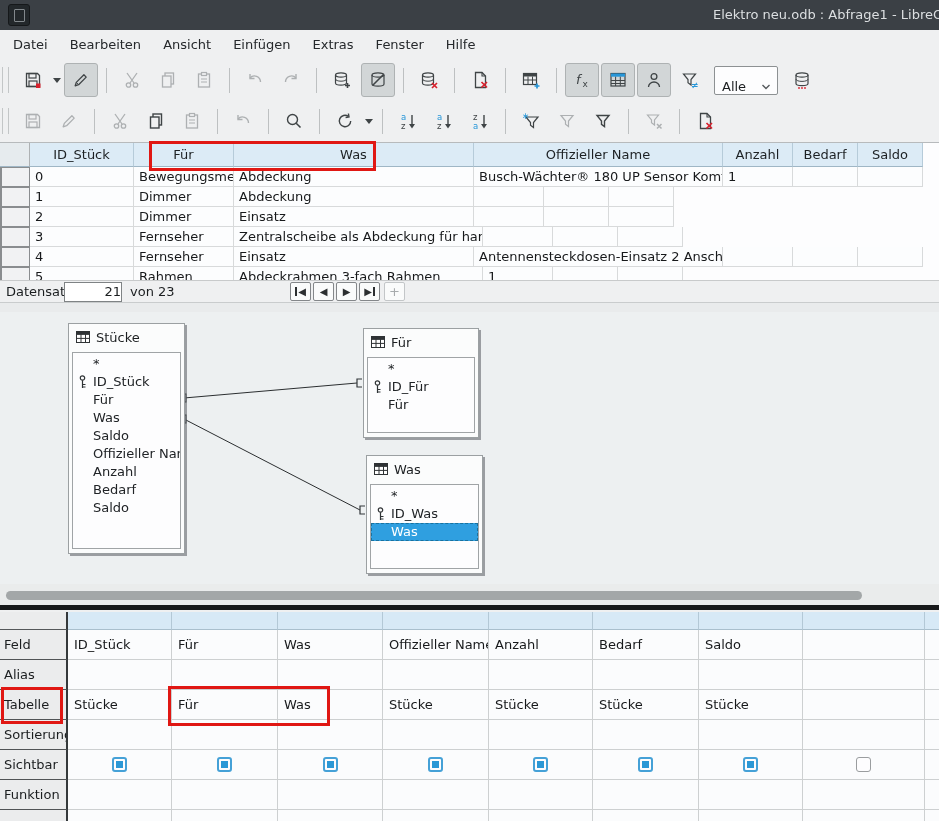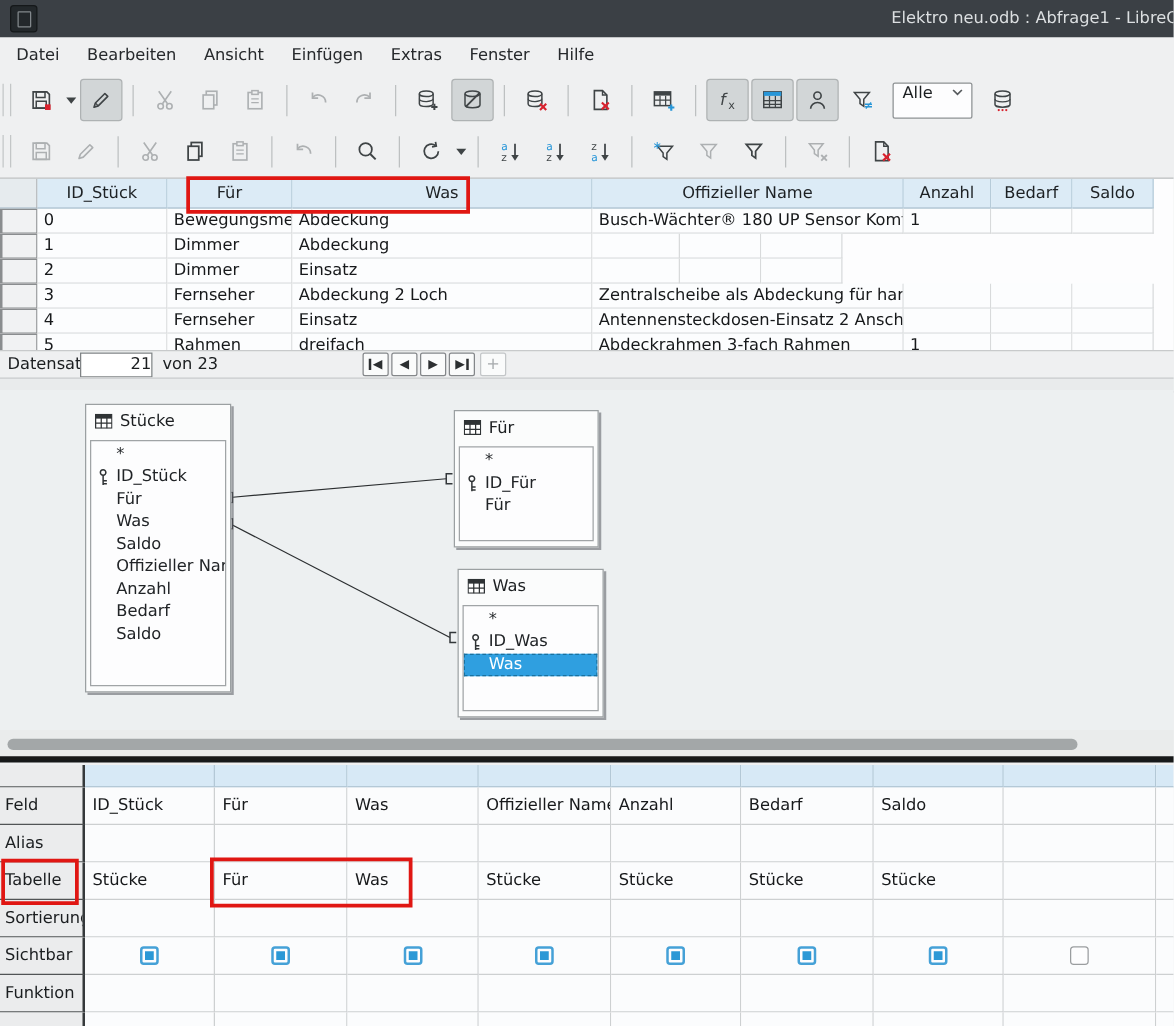--- a/index.html
+++ b/index.html
@@ -24,21 +24,21 @@
   .sep{width:1px;height:25px;background:#bdc0c1;margin:0 7px;}
   .icnbtn{width:32px;height:32px;display:flex;align-items:center;justify-content:center;
           border:1px solid transparent;border-radius:3px;color:#3f4446;margin:0 1px;}
   .icnbtn.pressed{background:#d2d6d7;border-color:#aeb2b3;}
   .icnbtn.dis{color:#adb0b2;}
   .icnbtn svg{display:block;}
   .caretbtn{width:12px;height:32px;display:flex;align-items:center;justify-content:center;color:#3f4446;}
   .caret{width:0;height:0;border-left:4px solid transparent;border-right:4px solid transparent;border-top:5px solid currentColor;}
   
   #limitbox{width:62px;height:27px;background:#fdfdfe;border:1px solid #8d9193;border-radius:2px;
-            display:flex;align-items:flex-start;margin:0 6px;}
+            display:flex;align-items:flex-end;margin:0 6px;}
   #limitbox .val{flex:1;padding-left:7px;}
   #limitbox svg{margin-right:4px;}
   
   #results{left:0;top:142px;width:939px;height:138px;background:#fdfdfe;border-top:1px solid #b7babc;overflow:hidden;}
   .rrow{display:flex;}
   .hcell{height:24px;line-height:24px;background:#dcebf6;text-align:center;box-sizing:border-box;
          border-right:1px solid #b6cbd9;border-bottom:1px solid #9fb6c5;overflow:hidden;white-space:nowrap;color:#1d2124;}
   .hcorner{background:#e6ebee;border-right:1px solid #aeb1b3;border-bottom:1px solid #9fb6c5;}
   .dcell{height:20px;line-height:19px;background:#fcfdfe;box-sizing:border-box;padding:0 5px;
          border-right:1px solid #d8dadb;border-bottom:1px solid #d8dadb;overflow:hidden;white-space:nowrap;color:#17191b;}
@@ -436,41 +436,39 @@
     <div class="dcell c2">Dimmer</div>
     <div class="dcell c3">Einsatz</div>
     <div class="dcell c5"></div>
     <div class="dcell c6"></div>
     <div class="dcell c7"></div>
   </div>
   <div class="rrow">
     <div class="rowhead"></div>
     <div class="dcell c1">3</div>
     <div class="dcell c2">Fernseher</div>
-    <div class="dcell c3">Abdeckung 2 Loch</div>
     <div class="dcell c4">Zentralscheibe als Abdeckung für handels</div>
     <div class="dcell c5"></div>
     <div class="dcell c6"></div>
     <div class="dcell c7"></div>
   </div>
   <div class="rrow">
     <div class="rowhead"></div>
     <div class="dcell c1">4</div>
     <div class="dcell c2">Fernseher</div>
     <div class="dcell c3">Einsatz</div>
     <div class="dcell c4">Antennensteckdosen-Einsatz 2 Anschlüss</div>
     <div class="dcell c5"></div>
     <div class="dcell c6"></div>
     <div class="dcell c7"></div>
   </div>
   <div class="rrow">
     <div class="rowhead"></div>
     <div class="dcell c1">5</div>
     <div class="dcell c2">Rahmen</div>
-    <div class="dcell c3">dreifach</div>
     <div class="dcell c4">Abdeckrahmen 3-fach Rahmen</div>
     <div class="dcell c5">1</div>
     <div class="dcell c6"></div>
     <div class="dcell c7"></div>
   </div>
 </div>
 <div class="redbox" id="redbox-results"></div>
 
 <div class="abs" id="navbar">
   <span id="navlabel">Datensatz</span>

